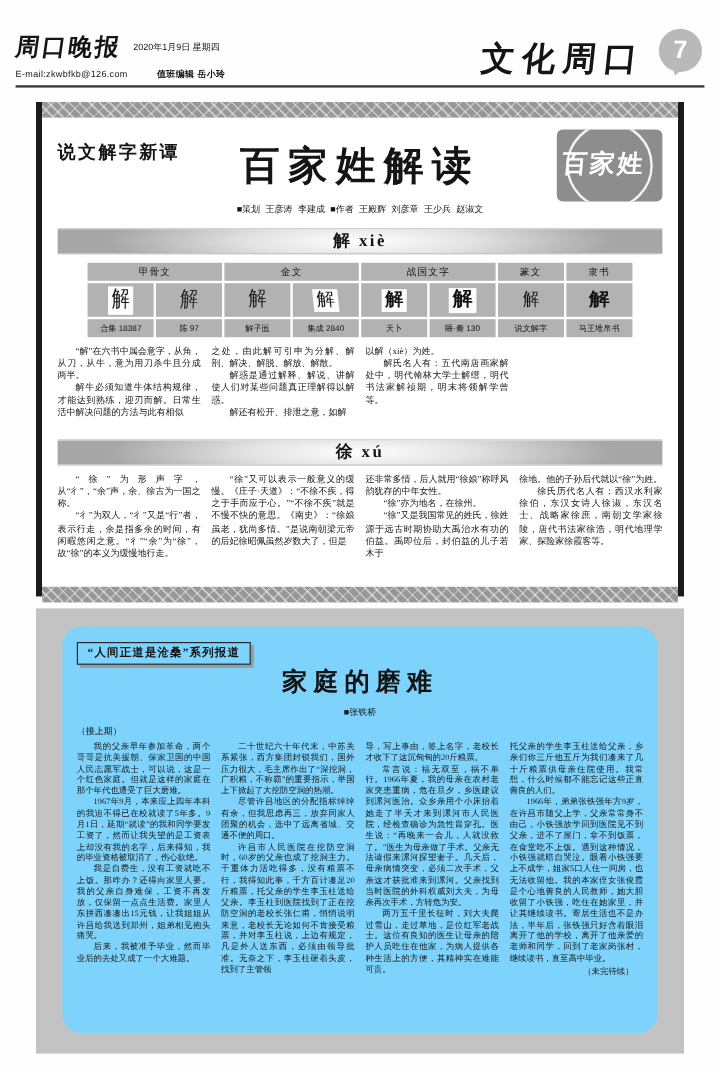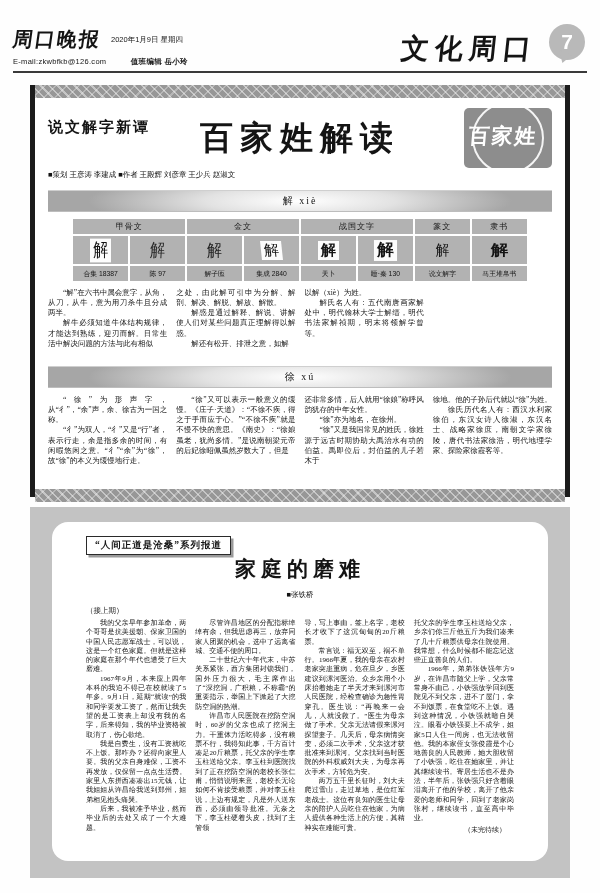--- a/index.html
+++ b/index.html
@@ -31,31 +31,31 @@
     border-left:5px solid #1b1b1b; border-right:5px solid #1b1b1b;
     background:#fff; display:flex; flex-direction:column; }
   .band { height:13px; flex:0 0 13px; background:
       repeating-linear-gradient(45deg, rgba(255,255,255,.45) 0 1.5px, transparent 1.5px 6px),
       repeating-linear-gradient(-45deg, rgba(255,255,255,.3) 0 1.5px, transparent 1.5px 8px),
       #979797; }
   .feature-inner { flex:1; padding:4px 13px 2px; }
   .fhead { position:relative; height:84px; }
   .kicker { position:absolute; left:0; top:4px; font:bold 15px "Liberation Sans",sans-serif; letter-spacing:2px;margin-top:12px; }
   .ftitle { text-align:center; font-size:33px; font-weight:900; letter-spacing:7px; padding-top:14px; }
-  .fbyline { text-align:left; font-size:7.5px; margin-top:9px; font-family:Liberation Serif, serif; }
+  .fbyline { text-align:center; font-size:7.5px; margin-top:9px; font-family:Liberation Mono, monospace; }
   .badge { position:absolute; right:0; top:6px; width:88px; height:60px; background:#8d8d8d;
     border-radius:5px; overflow:hidden; }
   .badge-circle { position:absolute; left:8px; right:8px; top:-6px; bottom:-6px;
     border:2px solid #f4f4f4; border-radius:50%; }
   .badge-main { position:absolute; left:0; right:10px; top:14px; text-align:center;
     color:#fff; font-size:21px; font-weight:900; letter-spacing:2px; transform:skewX(-5deg); }
   .badge-sub { position:absolute; right:3px; bottom:2px; writing-mode:vertical-rl;
     color:#fff; font-size:9px; letter-spacing:1px; }
   .secbar { height:22px; margin-top:4px; display:flex; align-items:center; justify-content:center;
-    font-size:10px; font-weight:400; letter-spacing:2px;
+    font-size:14px; font-weight:700; letter-spacing:2px;
     background:radial-gradient(ellipse 42% 150% at 50% 50%, #ffffff 0%, #e2e2e2 45%, #a6a6a6 100%);
     border-top:1px solid #cfcfcf; border-bottom:1px solid #bdbdbd;text-align:right; }
   
   .stable { width:90%; margin:7px auto 0; font-family:"Liberation Sans",sans-serif; }
   .trow { display:grid; grid-template-columns:repeat(8,1fr); gap:2px; margin-top:2px; }
   .trow > div { background:#b2b2b2; text-align:center; }
   .hcell { font-size:8px; padding:2px 0; letter-spacing:1px; }
   .h2 { grid-column:span 2; }
   .gcell { height:28px; display:flex; align-items:center; justify-content:center; }
   .gcell .glyph { font-size:15px; line-height:1; font-family:"Liberation Serif",serif; }
@@ -73,21 +73,21 @@
   .cols4 { display:grid; grid-template-columns:repeat(4,1fr); gap:9px;
     margin-top:7px; font-size:7.5px; line-height:1.35; text-align:justify; }
   .cols4 p { margin:0; text-indent:2em; word-break:break-all; }
   .cols4 p.cont { text-indent:0; }
   .xiecols { min-height:74px; }
   .xucols  { min-height:92px; }
 
   
   .story { position:absolute; left:30px; right:30px; top:507px; bottom:15px;
     background:#c3c3c3; padding:15px 22px 17px; }
-  .story-panel { background:#ffffff; border-radius:16px; height:100%; padding:12px 34px; position:relative; }
+  .story-panel { background:#7dd3fc; border-radius:16px; height:100%; padding:12px 12px; position:relative; }
   .skicker { display:inline-block; border:1px solid #2a2a2a; box-shadow:2.5px 2.5px 0 #9a9a9a;
     padding:2px 8px; font-size:9.5px; font-weight:bold; letter-spacing:1px; }
   .stitle { text-align:center; font-size:21px; font-weight:700; letter-spacing:5px; margin-top:0; }
   .sbyline { text-align:center; font-size:7.5px; margin:7px 0 6px; font-family:"Liberation Sans",sans-serif; }
   .snote { font-size:7.5px; margin:0 0 3px; }
   .scols { font-size:7px; line-height:1.33; margin-top:2px; }
   .scols p { margin:0; }
   .ending { text-align:right; text-indent:0 !important; padding-right:8px; margin-top:2px !important; }
 </style>
 </head>
@@ -224,22 +224,22 @@
     <div class="snote">（接上期）</div>
 
     <div class="cols4 scols">
       <div>
         <p>我的父亲早年参加革命，两个哥哥是抗美援朝、保家卫国的中国人民志愿军战士，可以说，这是一个红色家庭。但就是这样的家庭在那个年代也遭受了巨大磨难。</p>
         <p>1967年9月，本来应上四年本科的我迫不得已在校就读了5年多。9月1日，延期“就读”的我和同学要发工资了，然而让我失望的是工资表上却没有我的名字，后来得知，我的毕业资格被取消了，伤心欲绝。</p>
         <p>我是自费生，没有工资就吃不上饭。那咋办？还得向家里人要。我的父亲自身难保，工资不再发放，仅保留一点点生活费。家里人东拼西凑凑出15元钱，让我姐姐从许昌给我送到郑州，姐弟相见抱头痛哭。</p>
         <p>后来，我被准予毕业，然而毕业后的去处又成了一个大难题。</p>
       </div>
       <div>
+        <p>二十世纪六十年代末，中苏关系紧张，西方集团封锁我们，国外压力很大，毛主席作出了“深挖洞，广积粮，不称霸”的重要指示，举国上下掀起了大挖防空洞的热潮。</p>
         <p>尽管许昌地区的分配指标绰绰有余，但我思虑再三，放弃同家人团聚的机会，选中了远离省城、交通不便的周口。</p>
-        <p>二十世纪六十年代末，中苏关系紧张，西方集团封锁我们，国外压力很大，毛主席作出了“深挖洞，广积粮，不称霸”的重要指示，举国上下掀起了大挖防空洞的热潮。</p>
         <p>许昌市人民医院在挖防空洞时，60岁的父亲也成了挖洞主力。干重体力活吃得多，没有粮票不行，我得知此事，千方百计凑足20斤粮票，托父亲的学生李玉柱送给父亲。李玉柱到医院找到了正在挖防空洞的老校长张仁甫，悄悄说明来意，老校长无论如何不肯接受粮票，并对李玉柱说，上边有规定，凡是外人送东西，必须由领导批准。无奈之下，李玉柱硬着头皮，找到了主管领</p>
       </div>
       <div>
         <p class="cont">导，写上事由，签上名字，老校长才收下了这沉甸甸的20斤粮票。</p>
         <p>常言说：福无双至，祸不单行。1966年夏，我的母亲在农村老家突患重病，危在旦夕，乡医建议到漯河医治。众乡亲用个小床抬着她走了半天才来到漯河市人民医院，经检查确诊为急性胃穿孔。医生说：“再晚来一会儿，人就没救了。”医生为母亲做了手术。父亲无法请假来漯河探望妻子。几天后，母亲病情突变，必须二次手术，父亲这才获批准来到漯河。父亲找到当时医院的外科权威刘大夫，为母亲再次手术，方转危为安。</p>
         <p>两万五千里长征时，刘大夫爬过雪山，走过草地，是位红军老战士。这位有良知的医生让母亲的陪护人员吃住在他家，为病人提供各种生活上的方便，其精神实在难能可贵。</p>
       </div>
       <div>
         <p class="cont">托父亲的学生李玉柱送给父亲，乡亲们你三斤他五斤为我们凑来了几十斤粮票供母亲住院使用。我常想，什么时候都不能忘记这些正直善良的人们。</p>
         <p>1966年，弟弟张铁强年方9岁，在许昌市随父上学，父亲常常身不由己，小铁强放学回到医院见不到父亲，进不了屋门，拿不到饭票，在食堂吃不上饭。遇到这种情况，小铁强就暗自哭泣。眼看小铁强要上不成学，姐家5口人住一间房，也无法收留他。我的本家侄女张俊霞是个心地善良的人民教师，她大胆收留了小铁强，吃住在她家里，并让其继续读书。寄居生活也不是办法，半年后，张铁强只好含着眼泪离开了他的学校，离开了他亲爱的老师和同学，回到了老家岗张村，继续读书，直至高中毕业。</p>

